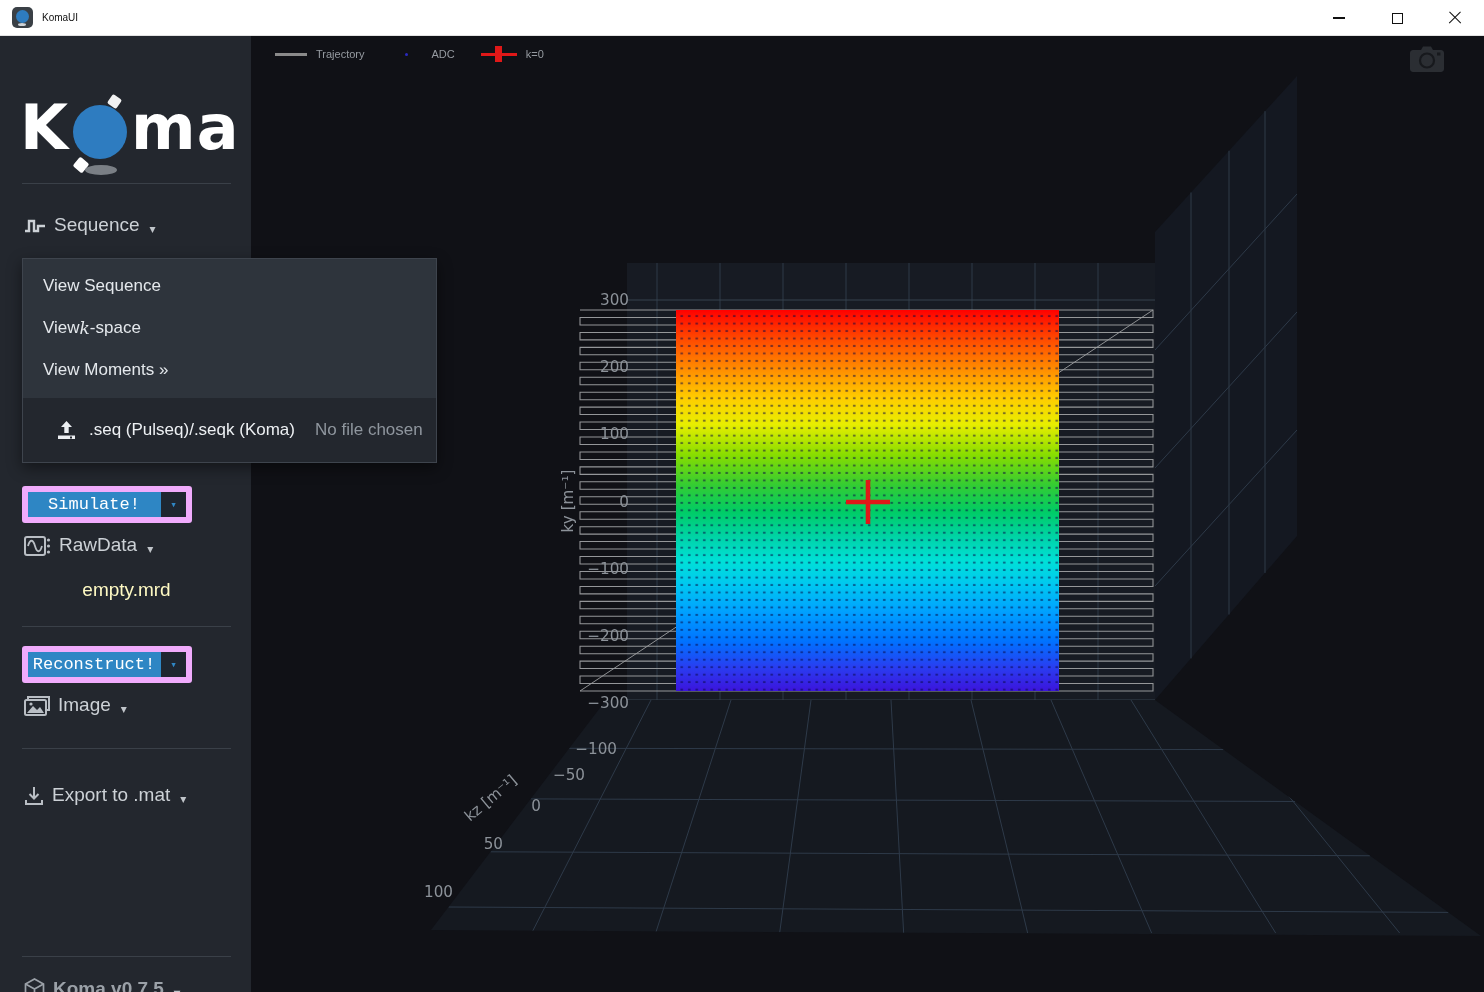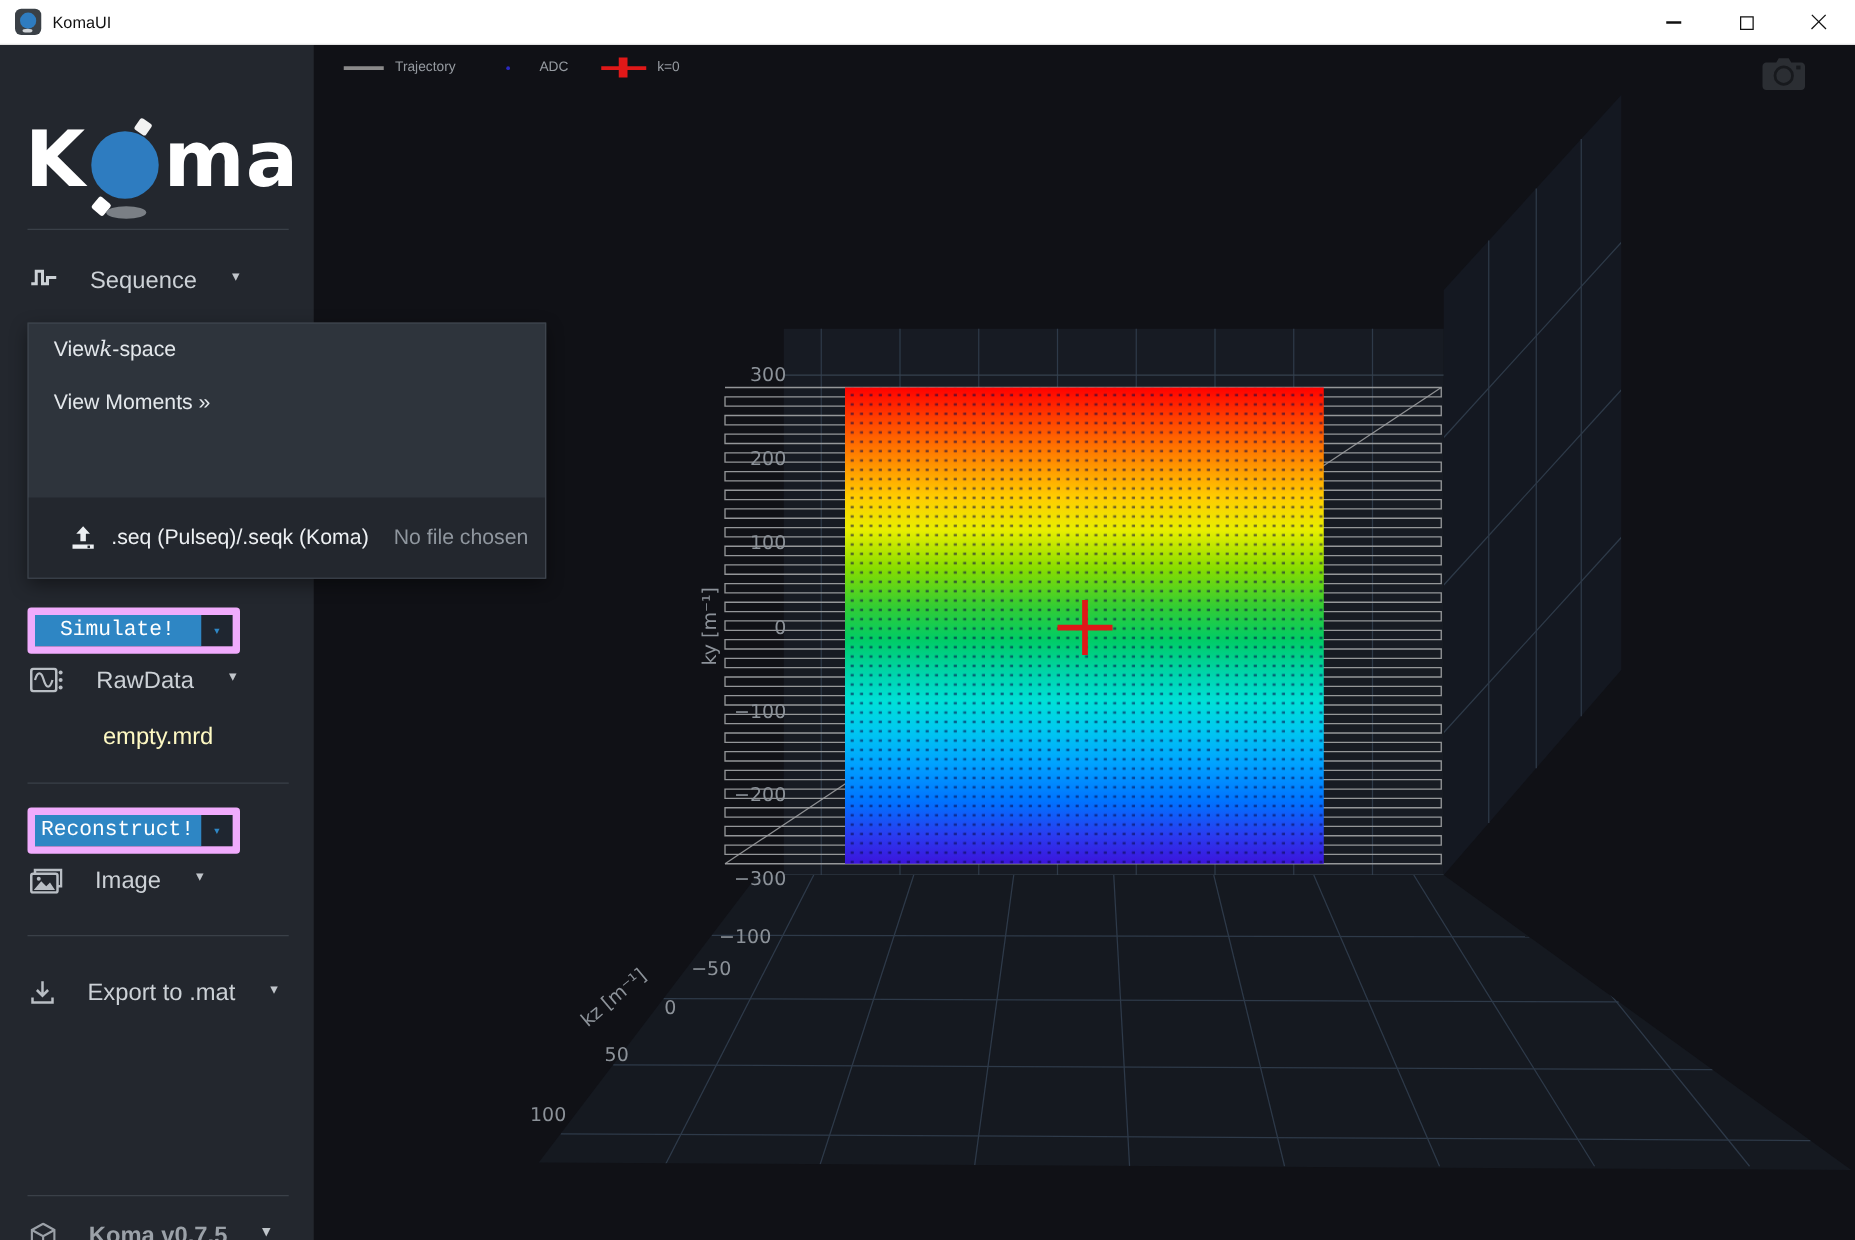--- a/index.html
+++ b/index.html
@@ -9,21 +9,21 @@
   
   .titlebar { position:absolute; left:0; top:0; width:1484px; height:36px;
               background:#ffffff; border-bottom:1px solid #e3e3e3; z-index:50;
               display:flex; align-items:center; }
   .app-icon { position:relative; width:21px; height:21px; margin-left:12px;
               background:#3a4046; border-radius:5px; }
   .app-icon::before { content:''; position:absolute; left:4px; top:3px; width:13px; height:13px;
               background:#2e7cc0; border-radius:50%; }
   .app-icon::after { content:''; position:absolute; left:6px; bottom:2px; width:8px; height:3px;
               background:#cfd3d7; border-radius:50%; }
-  .title-text { margin-left:9px; font-size:13px; color:#101010; }
+  .title-text { margin-left:9px; font-size:10px; color:#101010; }
   .win-controls { position:absolute; right:0; top:0; height:36px; display:flex; }
   .win-btn { width:58px; height:36px; display:flex; align-items:center; justify-content:center;
              position:relative; cursor:default; }
   .glyph-min { width:12px; height:1.4px; background:#111; }
   .glyph-max { width:11px; height:11px; border:1.4px solid #111; }
   .glyph-close { position:relative; width:14px; height:14px; }
   .glyph-close::before, .glyph-close::after { content:''; position:absolute; left:-1px; top:6.3px;
              width:16px; height:1.4px; background:#111; }
   .glyph-close::before { transform:rotate(45deg); }
   .glyph-close::after  { transform:rotate(-45deg); }
@@ -38,21 +38,21 @@
           display:flex; align-items:center; letter-spacing:1px; }
   .globe { display:inline-block; position:relative; width:54px; height:54px; margin:0 4px;
            top:5px; background:#2e7cc0; border-radius:50%; }
   .globe::before { content:''; position:absolute; top:-9px; right:7px; width:11px; height:11px;
            background:#f2f2f2; transform:rotate(35deg); border-radius:2px; }
   .globe::after { content:''; position:absolute; bottom:-16px; left:12px; width:32px; height:10px;
            background:#8a8f94; border-radius:50%; opacity:.85; }
   .globe .globe-pin { position:absolute; bottom:-12px; left:2px; width:12px; height:12px;
            background:#ffffff; transform:rotate(40deg); border-radius:2px; }
 
-  .side-row { position:absolute; left:24px; display:flex; align-items:flex-start; gap:26px;
+  .side-row { position:absolute; left:24px; display:flex; align-items:flex-end; gap:8px;
               color:#ccd1d6; font-size:19px; cursor:pointer; }
   .side-row .caret { font-size:12px; color:#c0c5ca; margin-left:2px; }
   .side-row svg { flex:0 0 auto; }
 
   .btn-split { position:absolute; left:22px; width:170px; height:37px;
                border:6px solid #f0abfc; border-radius:3px; display:flex; overflow:hidden;
                cursor:pointer;font-family:Liberation Mono, monospace; }
   .btn-main { flex:1; background:#2e86c4; color:#ffffff; font-size:17px;
               display:flex; align-items:center; justify-content:center; }
   .btn-caret { width:26px; background:#1f2630; border-left:1px solid #2f87c5;
@@ -188,20 +188,23 @@
   <div class="side-row" style="top:942px; font-weight:bold; color:#9ba1a8;">
     <svg width="21" height="22" viewBox="0 0 21 22">
       <path d="M10.5,1 L19.5,6 L19.5,16 L10.5,21 L1.5,16 L1.5,6 Z" fill="none" stroke="#9ba1a8" stroke-width="1.7"></path>
       <path d="M1.5,6 L10.5,11 L19.5,6 M10.5,11 L10.5,21" fill="none" stroke="#9ba1a8" stroke-width="1.7"></path>
     </svg>
     <span>Koma v0.7.5</span>
     <span class="caret">▾</span>
   </div>
 
   <div class="menu">
+    <div class="menu-item" style="margin-top:6px">
+      <span>View Sequence</span>
+    </div>
     <div class="menu-item">
       <span>View </span>
         <span class="math-k">k</span>
         <span>-space</span>
     </div>
     <div class="menu-item">
       <span>View Moments »</span>
     </div>
     <div class="menu-upload">
       <svg width="21" height="21" viewBox="0 0 21 21">

